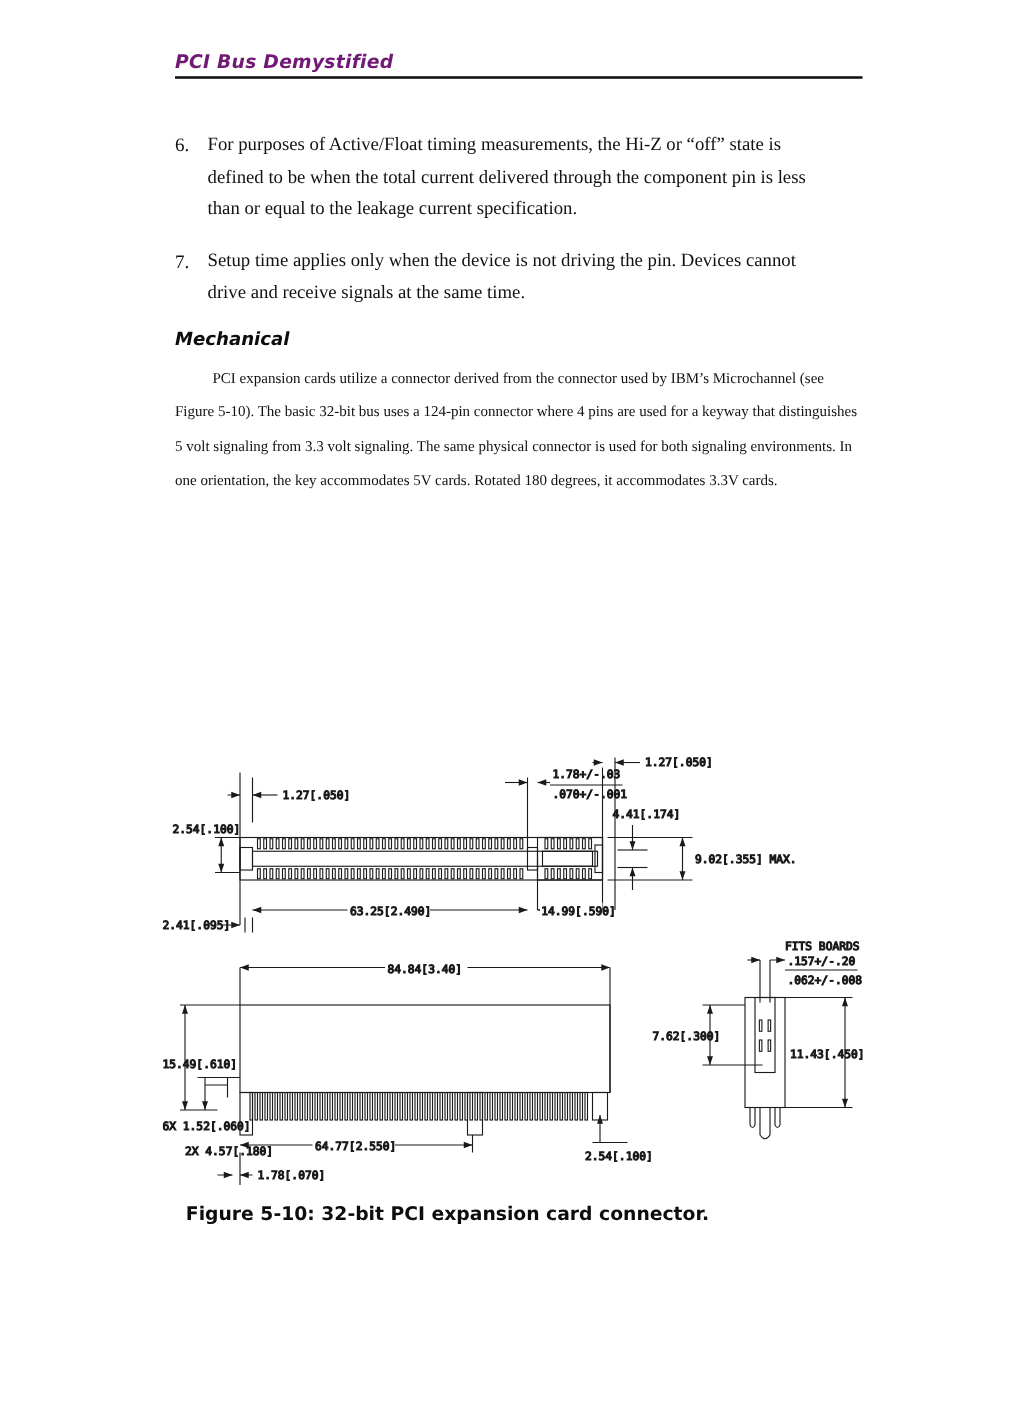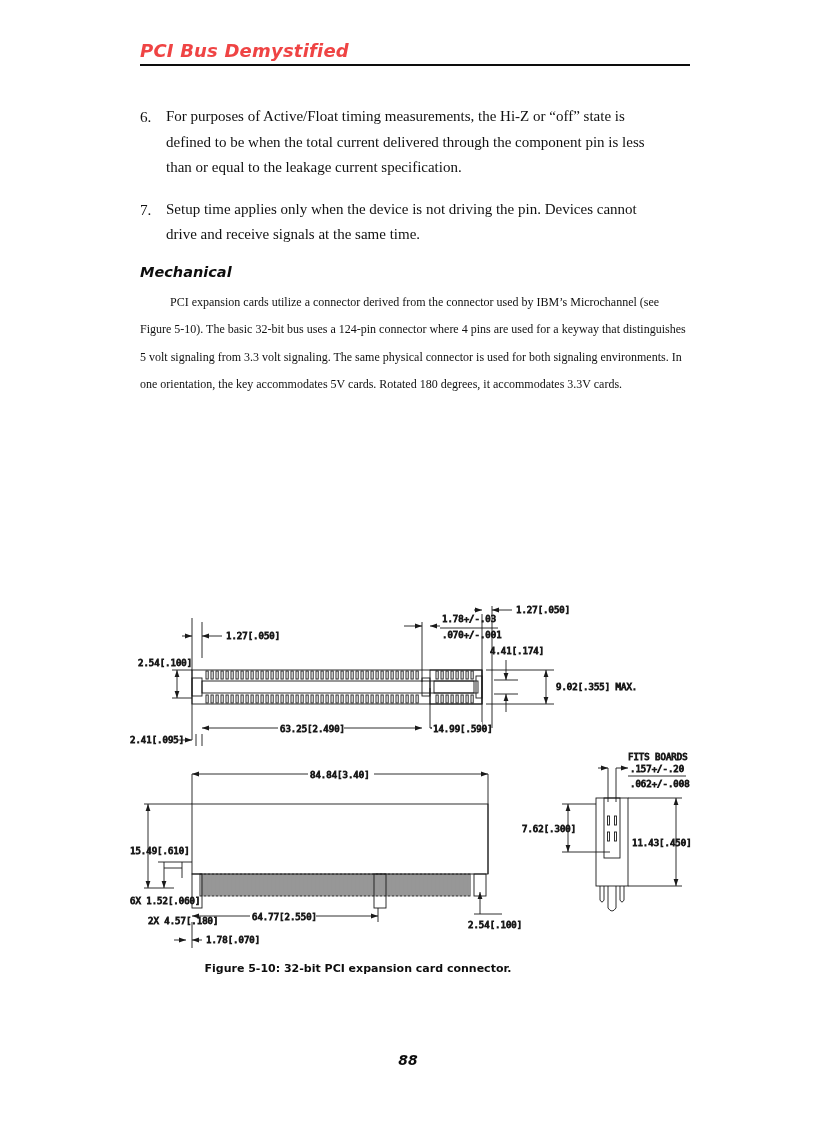--- a/index.html
+++ b/index.html
@@ -26,23 +26,23 @@
   .header {
     position: absolute;
     left: 140px;
     top: 40px;
     width: 550px;
   }
   .header-title {
     font-family: "DejaVu Sans", sans-serif;
     font-weight: bold;
     font-style: italic;
-    font-size: 18px;
+    font-size: 15px;
     letter-spacing: .2px;
-    color: #ef4444;
+    color: #701a75;
     white-space: nowrap;
   }
   .header-rule {
     margin-top: 3px;
     border-bottom: 2.2px solid #0d0d0d;
     width: 550px;
   }
 
   
   .content {
@@ -105,21 +105,21 @@
   .figure svg { display:block; }
 
   .figure-caption {
     position: absolute;
     left: 0;
     top: 962px;
     width: 716px;
     text-align: center;
     font-family: "DejaVu Sans", sans-serif;
     font-weight: bold;
-    font-size: 11px;
+    font-size: 15px;
     color: #0d0d0d;
   }
 
   
   .page-number {
     position: absolute;
     left: 0;
     top: 1052px;
     width: 816px;
     text-align: center;
@@ -511,15 +511,14 @@
         <path d="M546 294 l-2.4 -7 l4.8 0 Z" fill="#1a1a1a" stroke="none"></path>
         <line x1="498" y1="206" x2="552" y2="206"></line>
         <line x1="498" y1="294" x2="552" y2="294"></line>
         <text x="502" y="254" font-size="9">11.43[.450]</text>
       </g>
     </svg>
   </div>
 
   <div class="figure-caption">Figure 5-10:  32-bit PCI expansion card connector.</div>
 
-  <div class="page-number">88</div>
 
 </div>
 
 </body></html>

